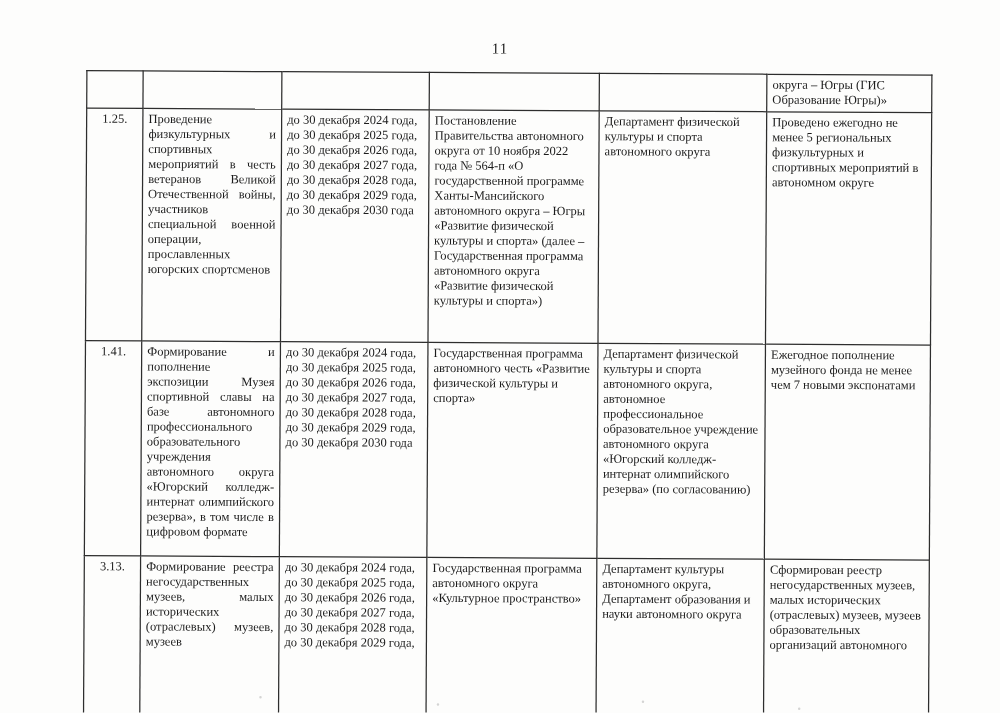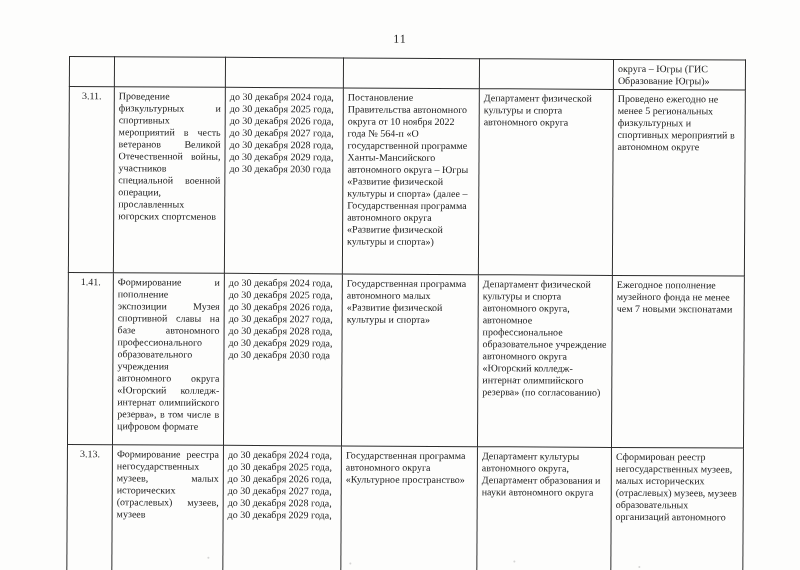--- a/index.html
+++ b/index.html
@@ -105,21 +105,21 @@
         <tr class="cont-row">
       <td class="c-num"></td>
       <td class="c-act"></td>
       <td class="c-dates"></td>
       <td class="c-basis"></td>
       <td class="c-dept"></td>
       <td class="c-result">округа – Югры (ГИС Образование Югры)»</td>
     </tr>
 
     <tr class="row-311">
-      <td class="c-num">3.11.</td>
+      <td class="c-num">1.25.</td>
       <td class="c-act">Проведение физкультурных и спортивных мероприятий в честь ветеранов Великой Отечественной войны, участников специальной военной операции, прославленных югорских спортсменов</td>
       <td class="c-dates">до 30 декабря 2024 года,
 до 30 декабря 2025 года,
 до 30 декабря 2026 года,
 до 30 декабря 2027 года,
 до 30 декабря 2028 года,
 до 30 декабря 2029 года,
 до 30 декабря 2030 года</td>
       <td class="c-basis">Постановление Правительства автономного округа от 10 ноября 2022 года № 564-п «О государственной программе Ханты-Мансийского автономного округа – Югры «Развитие физической культуры и спорта» (далее – Государственная программа автономного округа «Развитие физической культуры и спорта»)</td>
       <td class="c-dept">Департамент физической культуры и спорта автономного округа</td>
@@ -129,21 +129,21 @@
     <tr class="row-312">
       <td class="c-num">1.41.</td>
       <td class="c-act">Формирование и пополнение экспозиции Музея спортивной славы на базе автономного профессионального образовательного учреждения автономного округа «Югорский колледж-интернат олимпийского резерва», в том числе в цифровом формате</td>
       <td class="c-dates">до 30 декабря 2024 года,
 до 30 декабря 2025 года,
 до 30 декабря 2026 года,
 до 30 декабря 2027 года,
 до 30 декабря 2028 года,
 до 30 декабря 2029 года,
 до 30 декабря 2030 года</td>
-      <td class="c-basis">Государственная программа автономного малых «Развитие физической культуры и спорта»</td>
+      <td class="c-basis">Государственная программа автономного честь «Развитие физической культуры и спорта»</td>
       <td class="c-dept">Департамент физической культуры и спорта автономного округа, автономное профессиональное образовательное учреждение автономного округа «Югорский колледж-интернат олимпийского резерва» (по согласованию)</td>
       <td class="c-result">Ежегодное пополнение музейного фонда не менее чем 7 новыми экспонатами</td>
     </tr>
 
     <tr class="row-313">
       <td class="c-num">3.13.</td>
       <td class="c-act">Формирование реестра негосударственных музеев, малых исторических (отраслевых) музеев, музеев</td>
       <td class="c-dates">до 30 декабря 2024 года,
 до 30 декабря 2025 года,
 до 30 декабря 2026 года,

